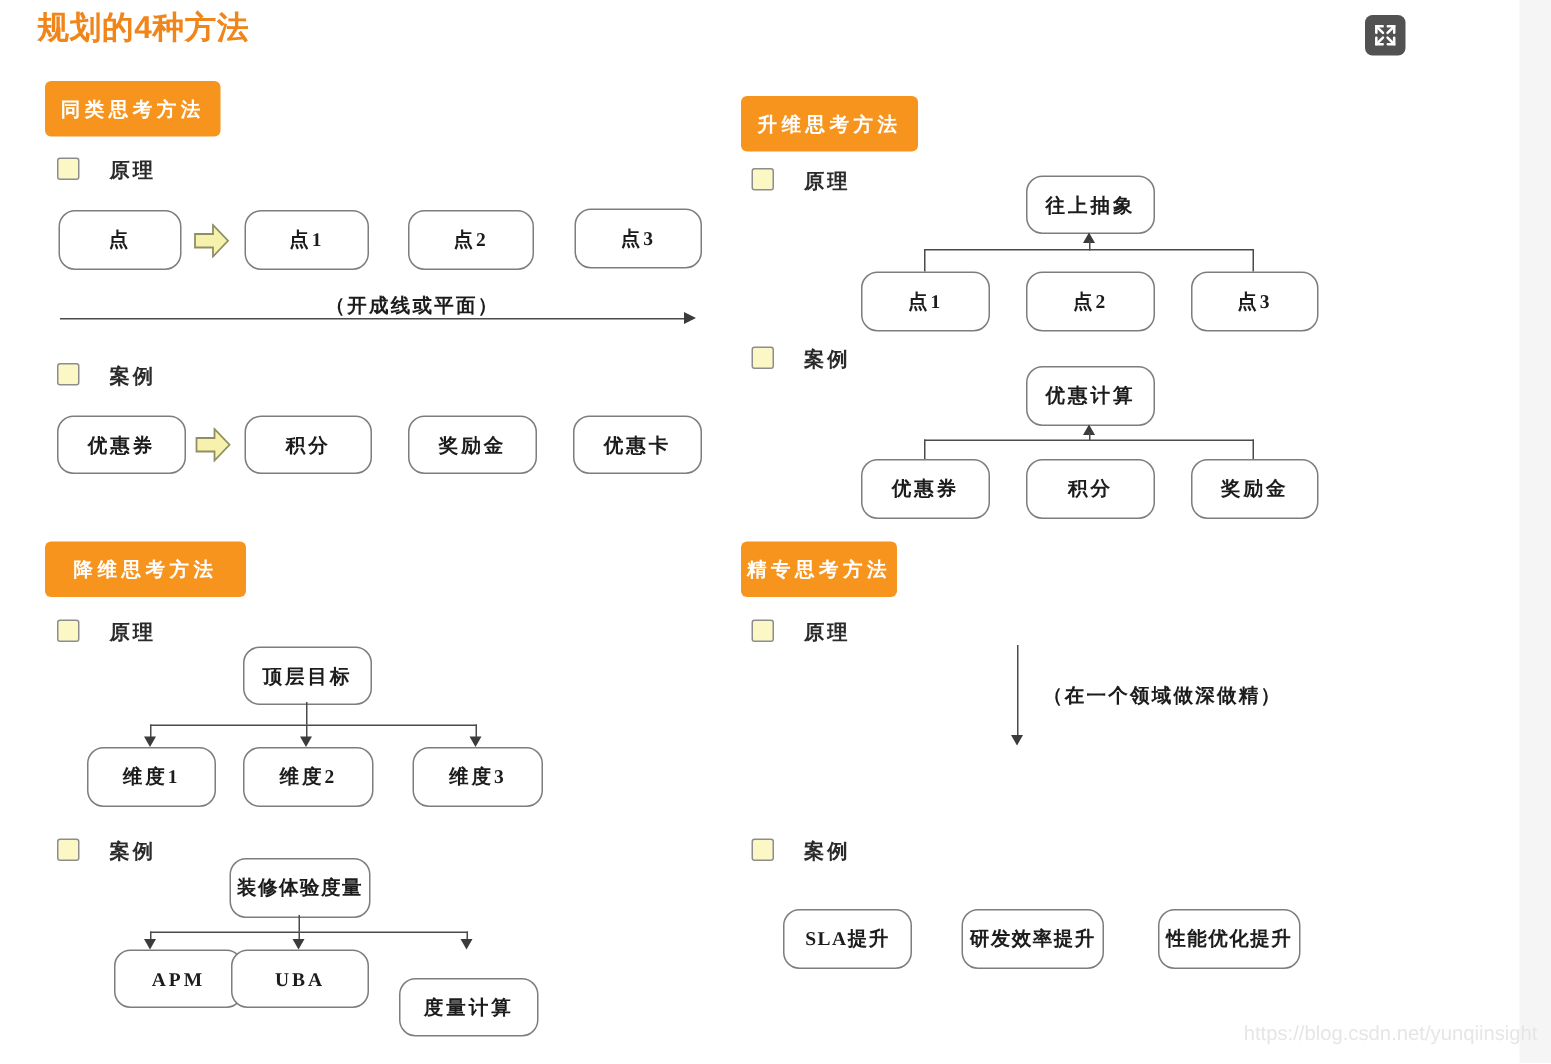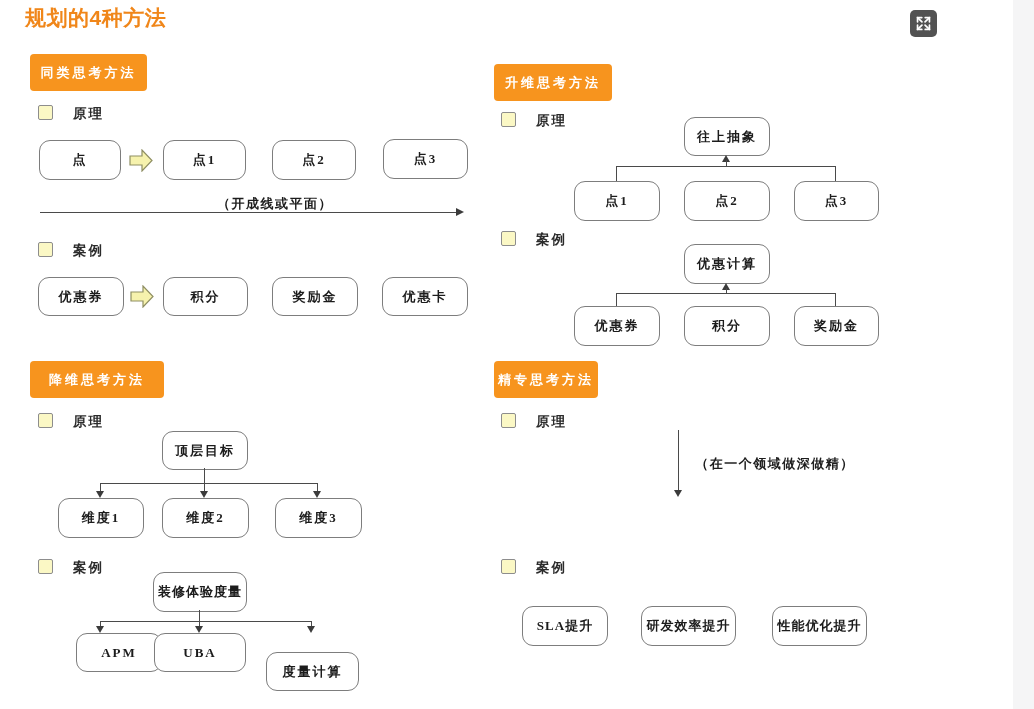--- a/index.html
+++ b/index.html
@@ -182,13 +182,14 @@
     <div class="legend" style="left:501px;top:559px">
       <span class="sq"></span>
       <span>案例</span>
     </div>
 
     <div class="box" style="left:522px;top:606px;width:84px;height:38px;letter-spacing:1px">SLA提升</div>
     <div class="box" style="left:641px;top:606px;width:93px;height:38px;letter-spacing:1px">研发效率提升</div>
     <div class="box" style="left:772px;top:606px;width:93px;height:38px;letter-spacing:1px">性能优化提升</div>
   </section>
 
+  <div class="watermark">https://blog.csdn.net/yunqiinsight</div>
 </div>
 
 </body></html>

